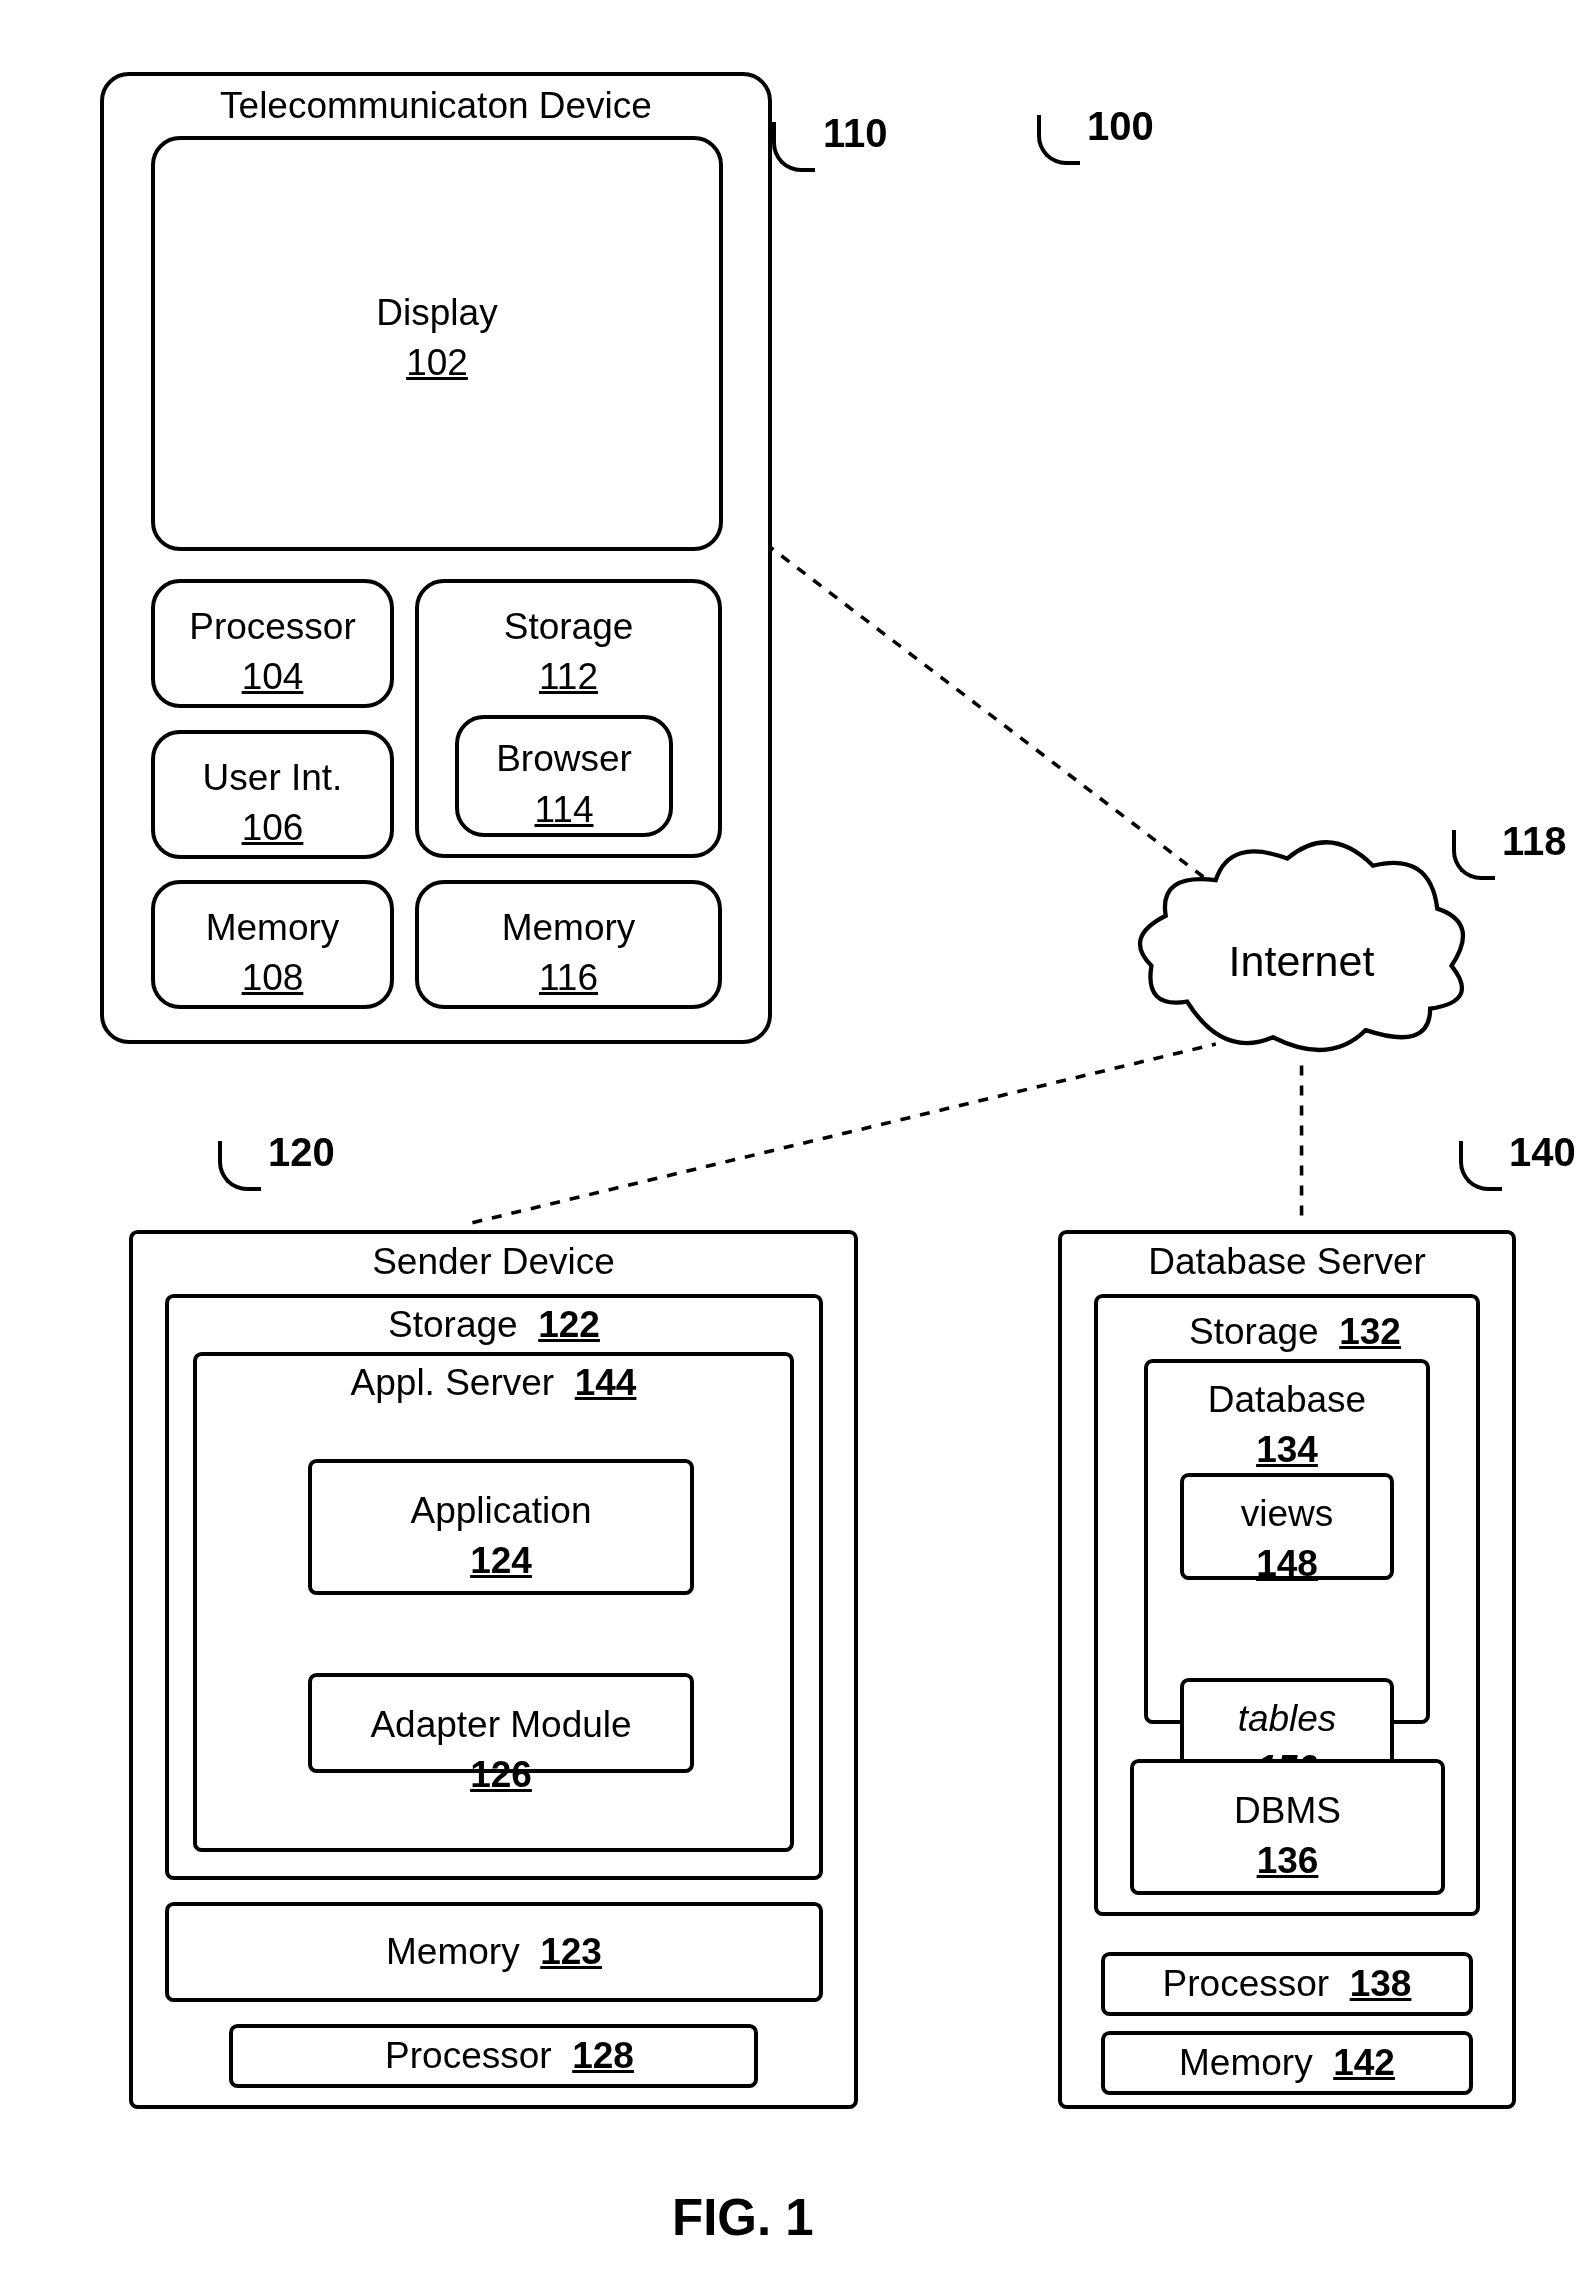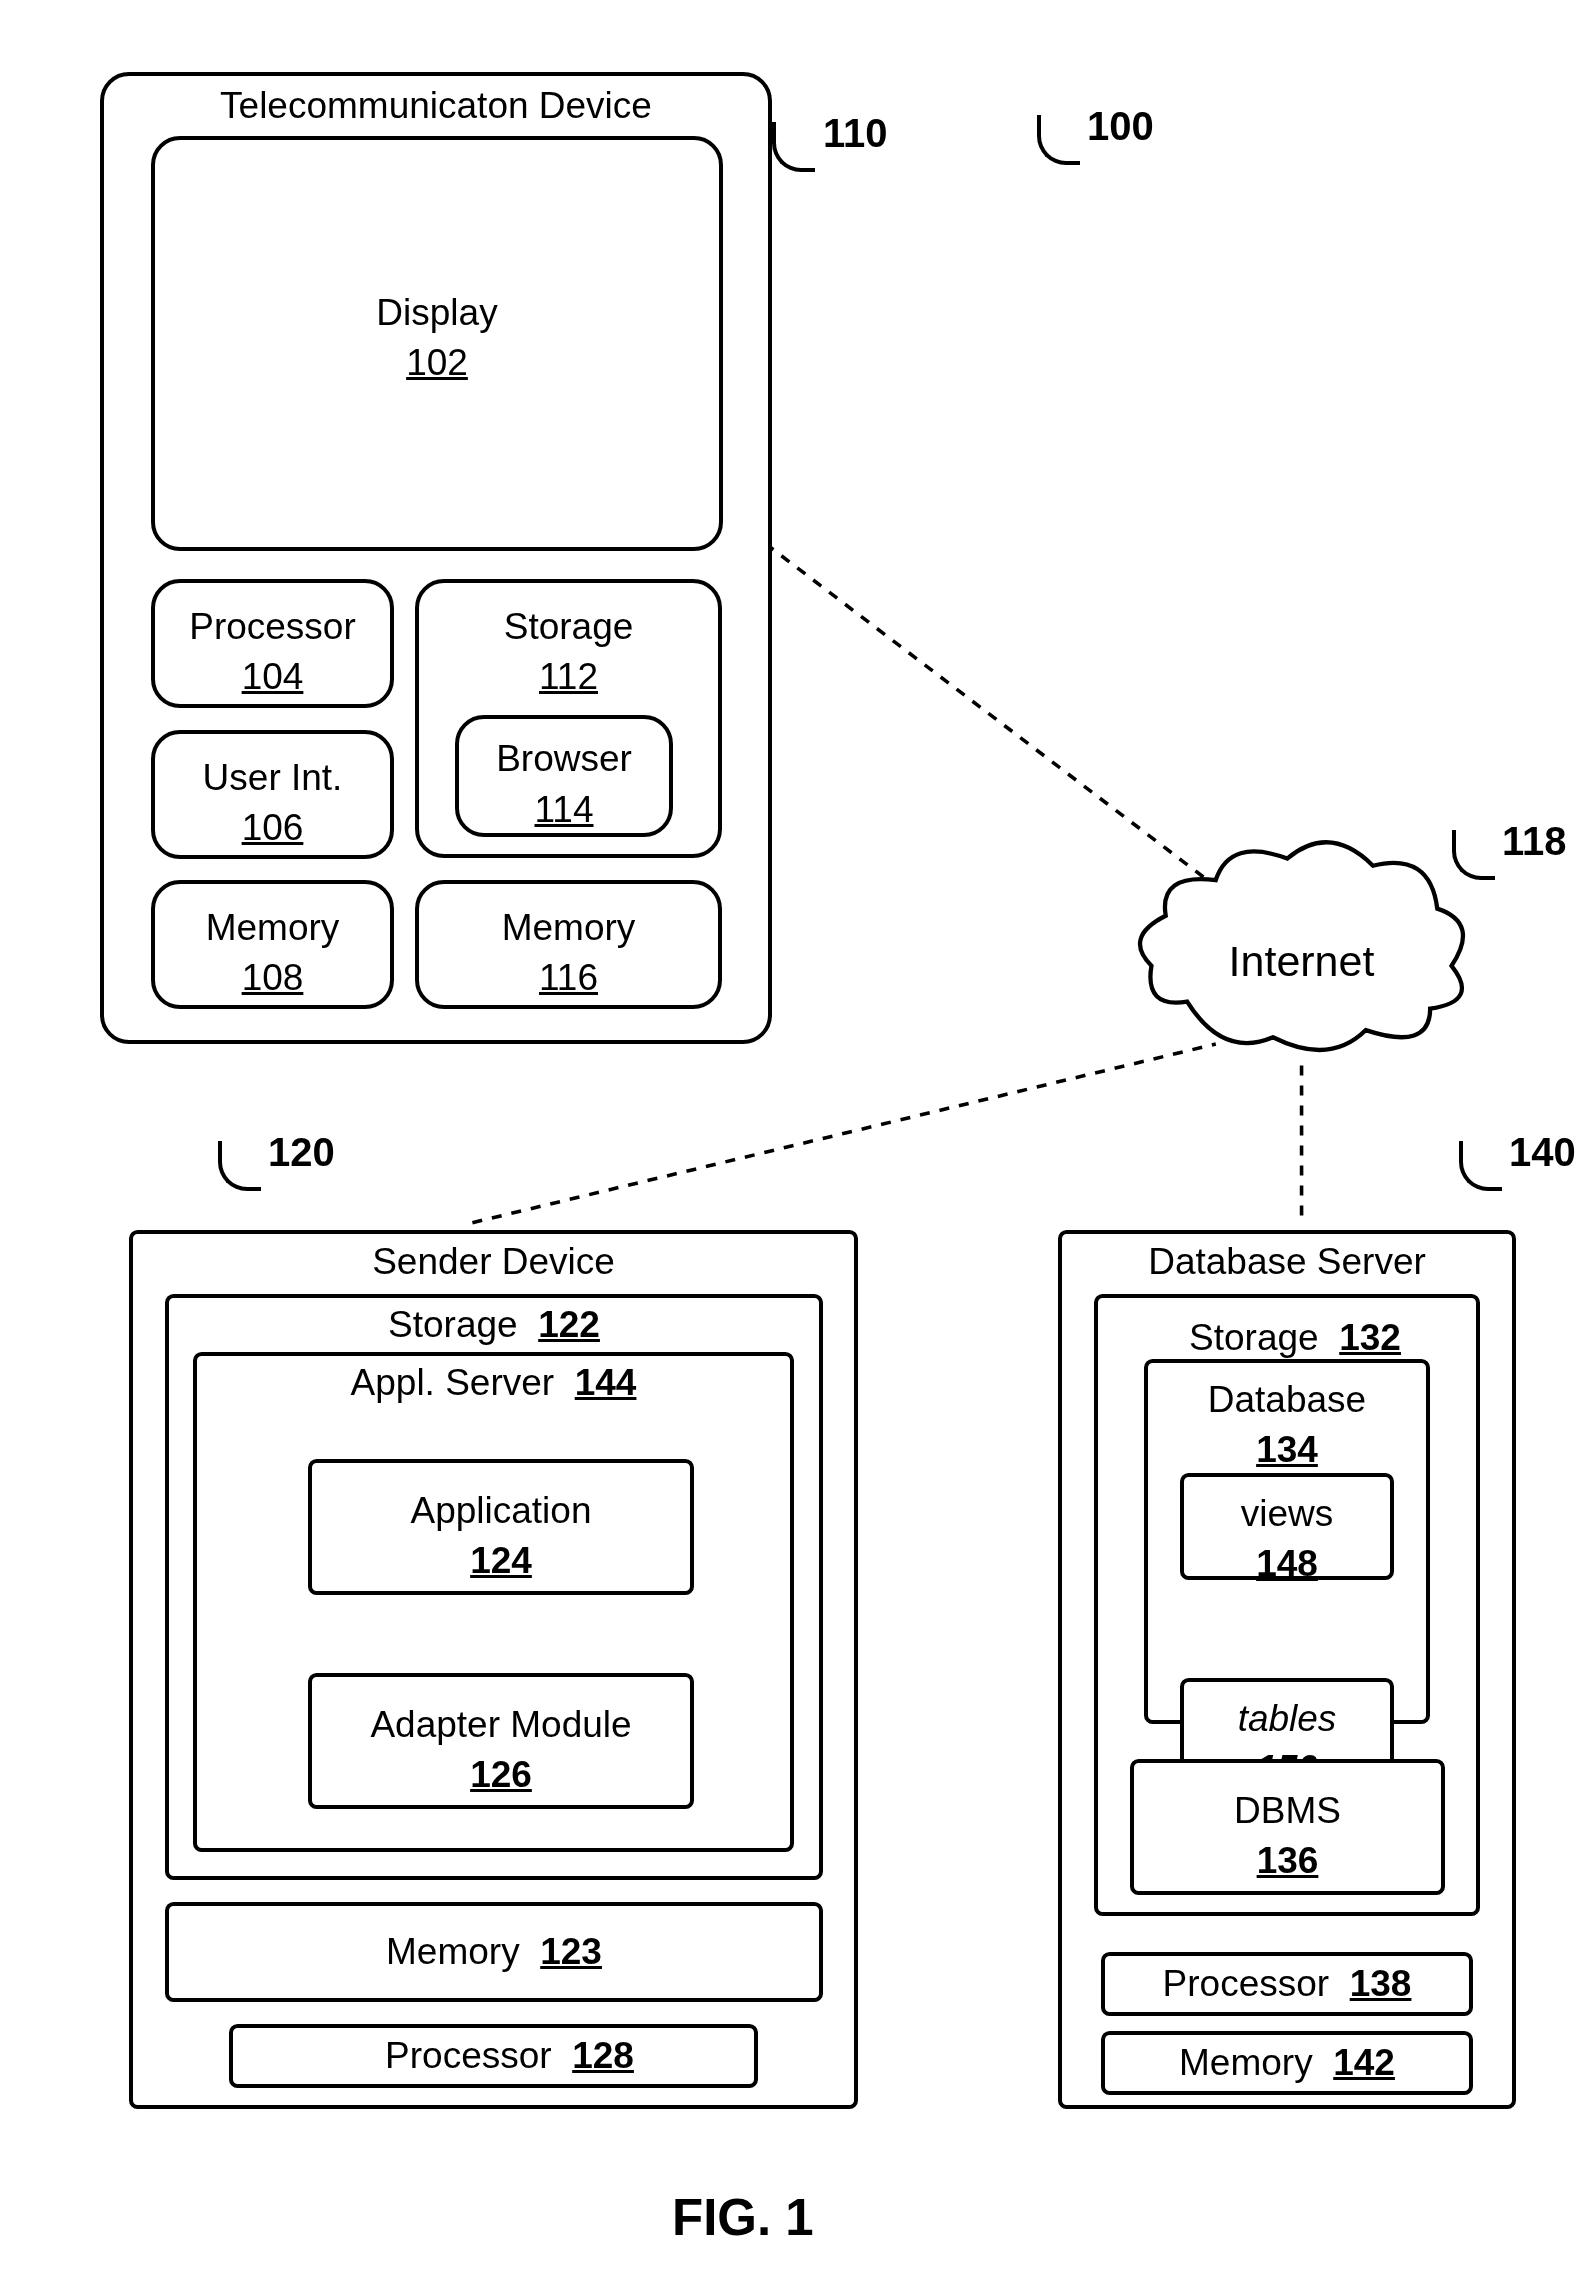--- a/index.html
+++ b/index.html
@@ -178,21 +178,21 @@
     </div>
   </div>
 
   <div class="sqbox" style="left:279px; top:1430px; width:386px; height:136px;">
     <div style="padding-top:18px;">
       <div class="title">Application</div>
       <div class="title num bold">124</div>
     </div>
   </div>
 
-  <div class="sqbox" style="left:279px; top:1644px; width:386px; height:136px;">
+  <div class="sqbox" style="left:279px; top:1644px; width:386px; height:100px;">
     <div style="padding-top:18px;">
       <div class="title">Adapter Module</div>
       <div class="title num bold">126</div>
     </div>
   </div>
 
   <div class="sqbox" style="left:136px; top:1873px; width:658px; height:100px;">
     <div class="title" style="padding-top:25px;">
       <span>Memory</span>&nbsp;&nbsp;<span class="num bold">123</span>
     </div>
@@ -205,21 +205,21 @@
   </div>
 
   <div class="hook" style="left:1430px; top:1112px;"></div>
   <div class="hooklabel" style="left:1480px; top:1101px;"><span>140</span></div>
 
   <div class="sqbox" style="left:1029px; top:1201px; width:458px; height:879px;">
     <div class="title" style="padding-top:7.1px;">Database Server</div>
   </div>
 
   <div class="sqbox" style="left:1065px; top:1265px; width:386px; height:622px;">
-    <div class="title" style="padding-top:19px;margin-left:16px;">
+    <div class="title" style="padding-top:13px;margin-left:16px;">
       <span>Storage</span>&nbsp;&nbsp;<span class="num bold">132</span>
     </div>
   </div>
 
   <div class="sqbox" style="left:1115px; top:1330px; width:286px; height:365px;">
     <div style="padding-top:7.1px;">
       <div class="title">Database</div>
       <div class="title num bold">134</div>
     </div>
   </div>

